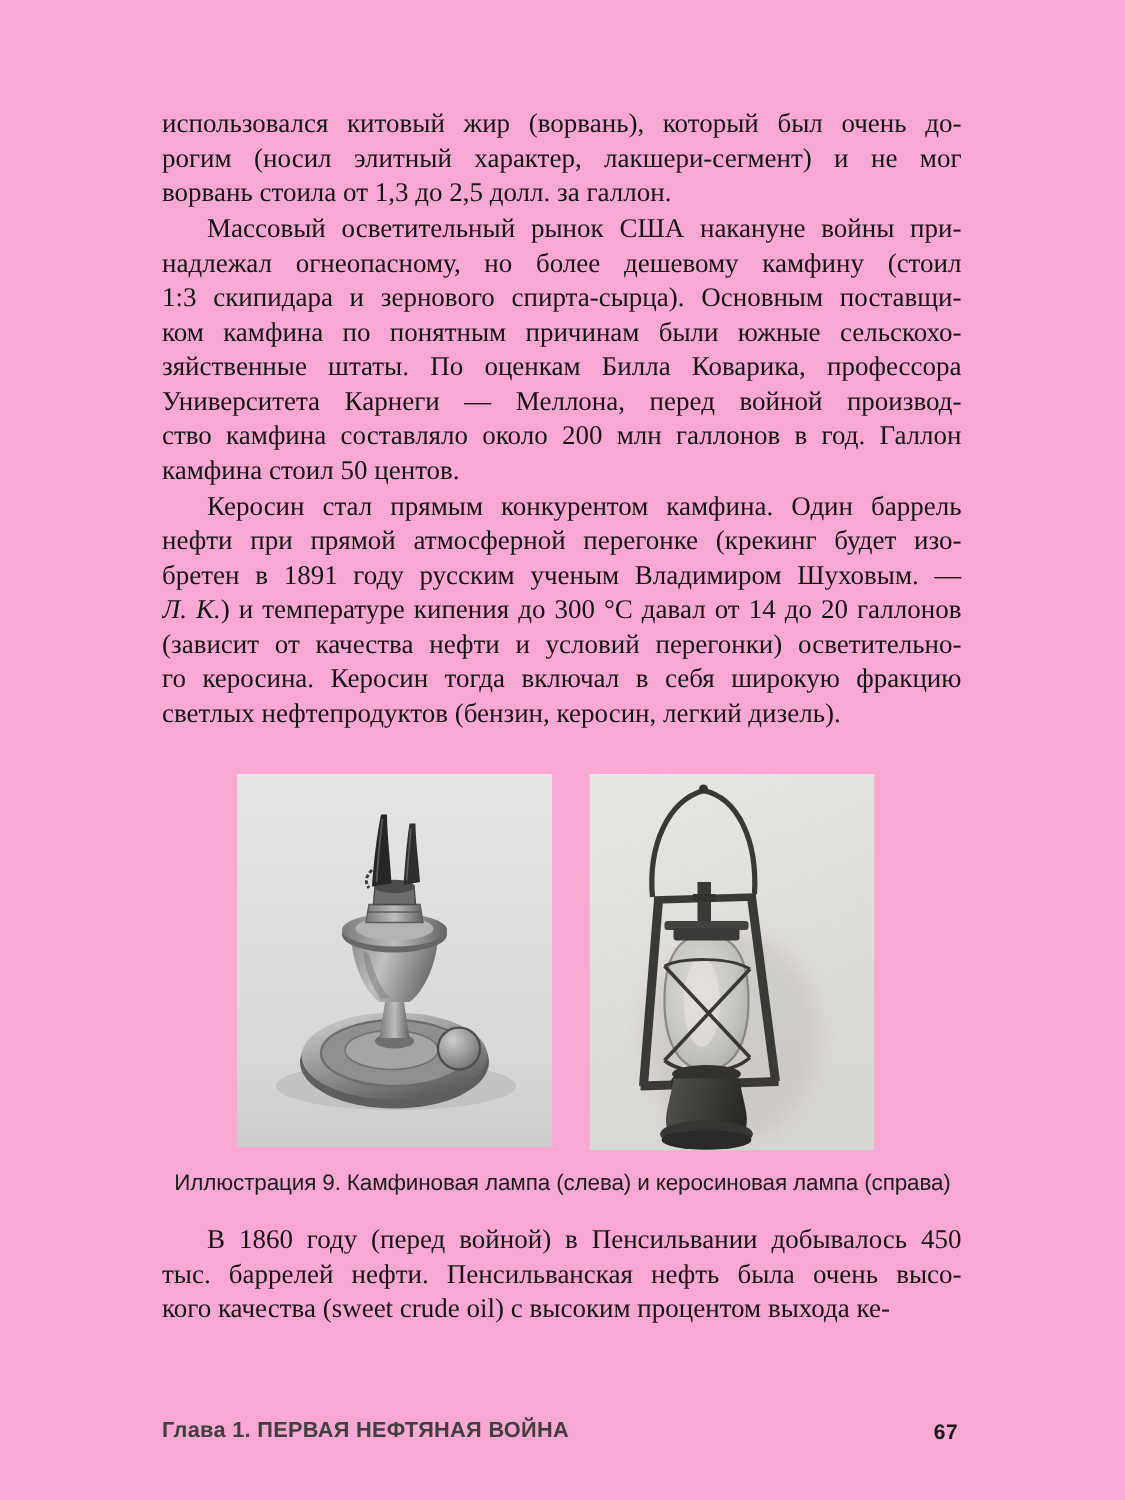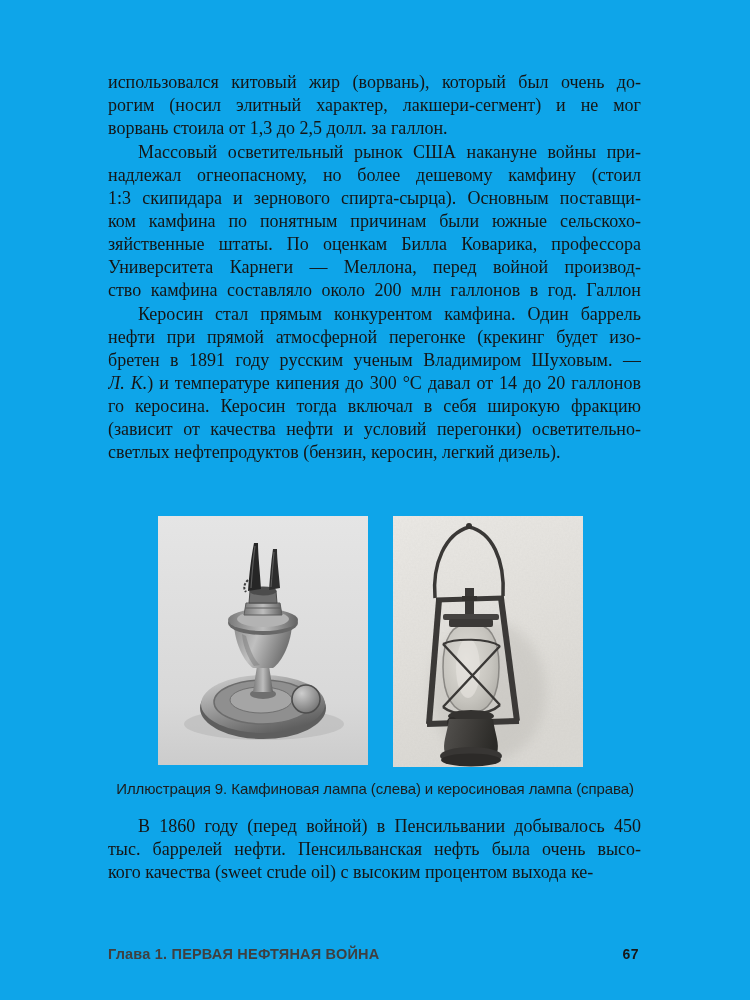--- a/index.html
+++ b/index.html
@@ -1,17 +1,17 @@
 <!DOCTYPE html>
 <html><head>
 <meta charset="utf-8">
 <style>
   html,body{margin:0;padding:0;}
   body{width:750px;height:1000px;background:#ffffff;font-family:"Liberation Serif","DejaVu Serif",serif;}
-  .page{position:relative;width:750px;height:1000px;background:#0ea5e9;overflow:hidden;}
+  .page{position:relative;width:750px;height:1000px;background:#f9a8d4;overflow:hidden;}
   .textblock{position:absolute;left:108px;width:533px;}
   #text-top{top:71px;}
   #text-bottom{top:815px;}
   .para{margin:0;}
   .para+.para{margin-top:1px;}
   .line{font-size:18px;line-height:23px;height:23px;color:#151515;text-align:justify;text-align-last:justify;overflow:hidden;}
   .line.last{text-align-last:left;}
   .line.indent{text-indent:30px;}
   .it{font-style:italic;}
   #figures{position:absolute;left:158px;top:516px;display:flex;gap:25px;align-items:flex-start;}
@@ -36,28 +36,29 @@
         <div class="line last">ворвань стоила от 1,3 до 2,5 долл. за галлон.</div>
       </div>
       <div class="para">
         <div class="line indent">Массовый осветительный рынок США накануне войны при-</div>
         <div class="line">надлежал огнеопасному, но более дешевому камфину (стоил</div>
         <div class="line">1:3 скипидара и зернового спирта-сырца). Основным поставщи-</div>
         <div class="line">ком камфина по понятным причинам были южные сельскохо-</div>
         <div class="line">зяйственные штаты. По оценкам Билла Коварика, профессора</div>
         <div class="line">Университета Карнеги — Меллона, перед войной производ-</div>
         <div class="line">ство камфина составляло около 200 млн галлонов в год. Галлон</div>
+        <div class="line last">камфина стоил 50 центов.</div>
       </div>
       <div class="para">
         <div class="line indent">Керосин стал прямым конкурентом камфина. Один баррель</div>
         <div class="line">нефти при прямой атмосферной перегонке (крекинг будет изо-</div>
         <div class="line">бретен в 1891 году русским ученым Владимиром Шуховым. —</div>
         <div class="line"><span class="it">Л. К.</span><span>) и температуре кипения до 300 °C давал от 14 до 20 галлонов</span></div>
+        <div class="line">(зависит от качества нефти и условий перегонки) осветительно-</div>
         <div class="line">го керосина. Керосин тогда включал в себя широкую фракцию</div>
-        <div class="line">(зависит от качества нефти и условий перегонки) осветительно-</div>
         <div class="line last">светлых нефтепродуктов (бензин, керосин, легкий дизель).</div>
       </div>
     </div>
 
   <div id="figures">
 
     <svg width="210" height="249" viewBox="0 0 210 249">
       <defs>
         <linearGradient id="lbg" x1="0" y1="0" x2="0" y2="1">
           <stop offset="0" stop-color="#e5e5e5"></stop>

